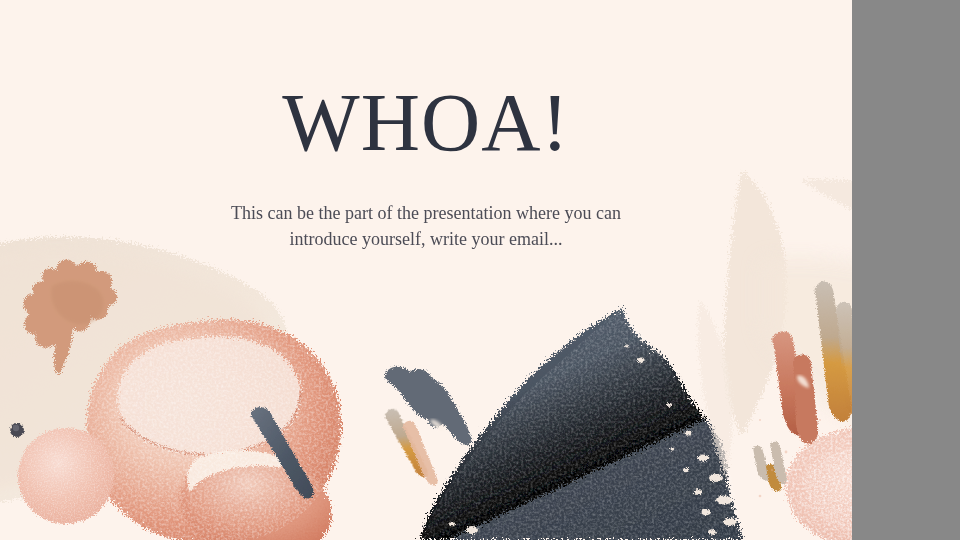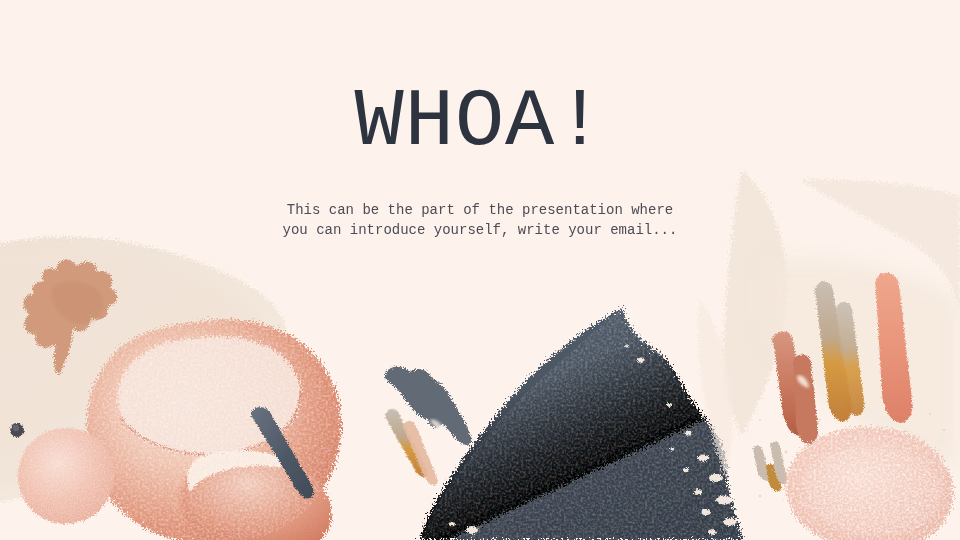--- a/index.html
+++ b/index.html
@@ -2,25 +2,25 @@
 <html><head>
 <meta charset="utf-8">
 <style>
   html, body {
     margin: 0;
     padding: 0;
     background: #888;
   }
   #slide {
     position: relative;
-    width: 960px;
+    width: 852px;
     height: 540px;
     overflow: hidden;
     background: #84cc16;
-    font-family: Liberation Mono, monospace;
+    font-family: Liberation Serif, serif;
   }
 
   
   #artwork {
     position: absolute;
     inset: 0;
     width: 960px;
     height: 540px;
   }
 
@@ -47,21 +47,21 @@
     white-space: nowrap;
   }
 
   .subtitle {
     position: absolute;
     left: 50%;
     transform: translateX(-50%);
     top: 200px;
     width: 400px;
     text-align: center;
-    font-size: 14px;
+    font-size: 18px;
     line-height: 1.46;
     font-weight: 400;
     color: #4C4C56;
   }
 </style>
 </head>
 <body>
 
 <div id="slide">
 

